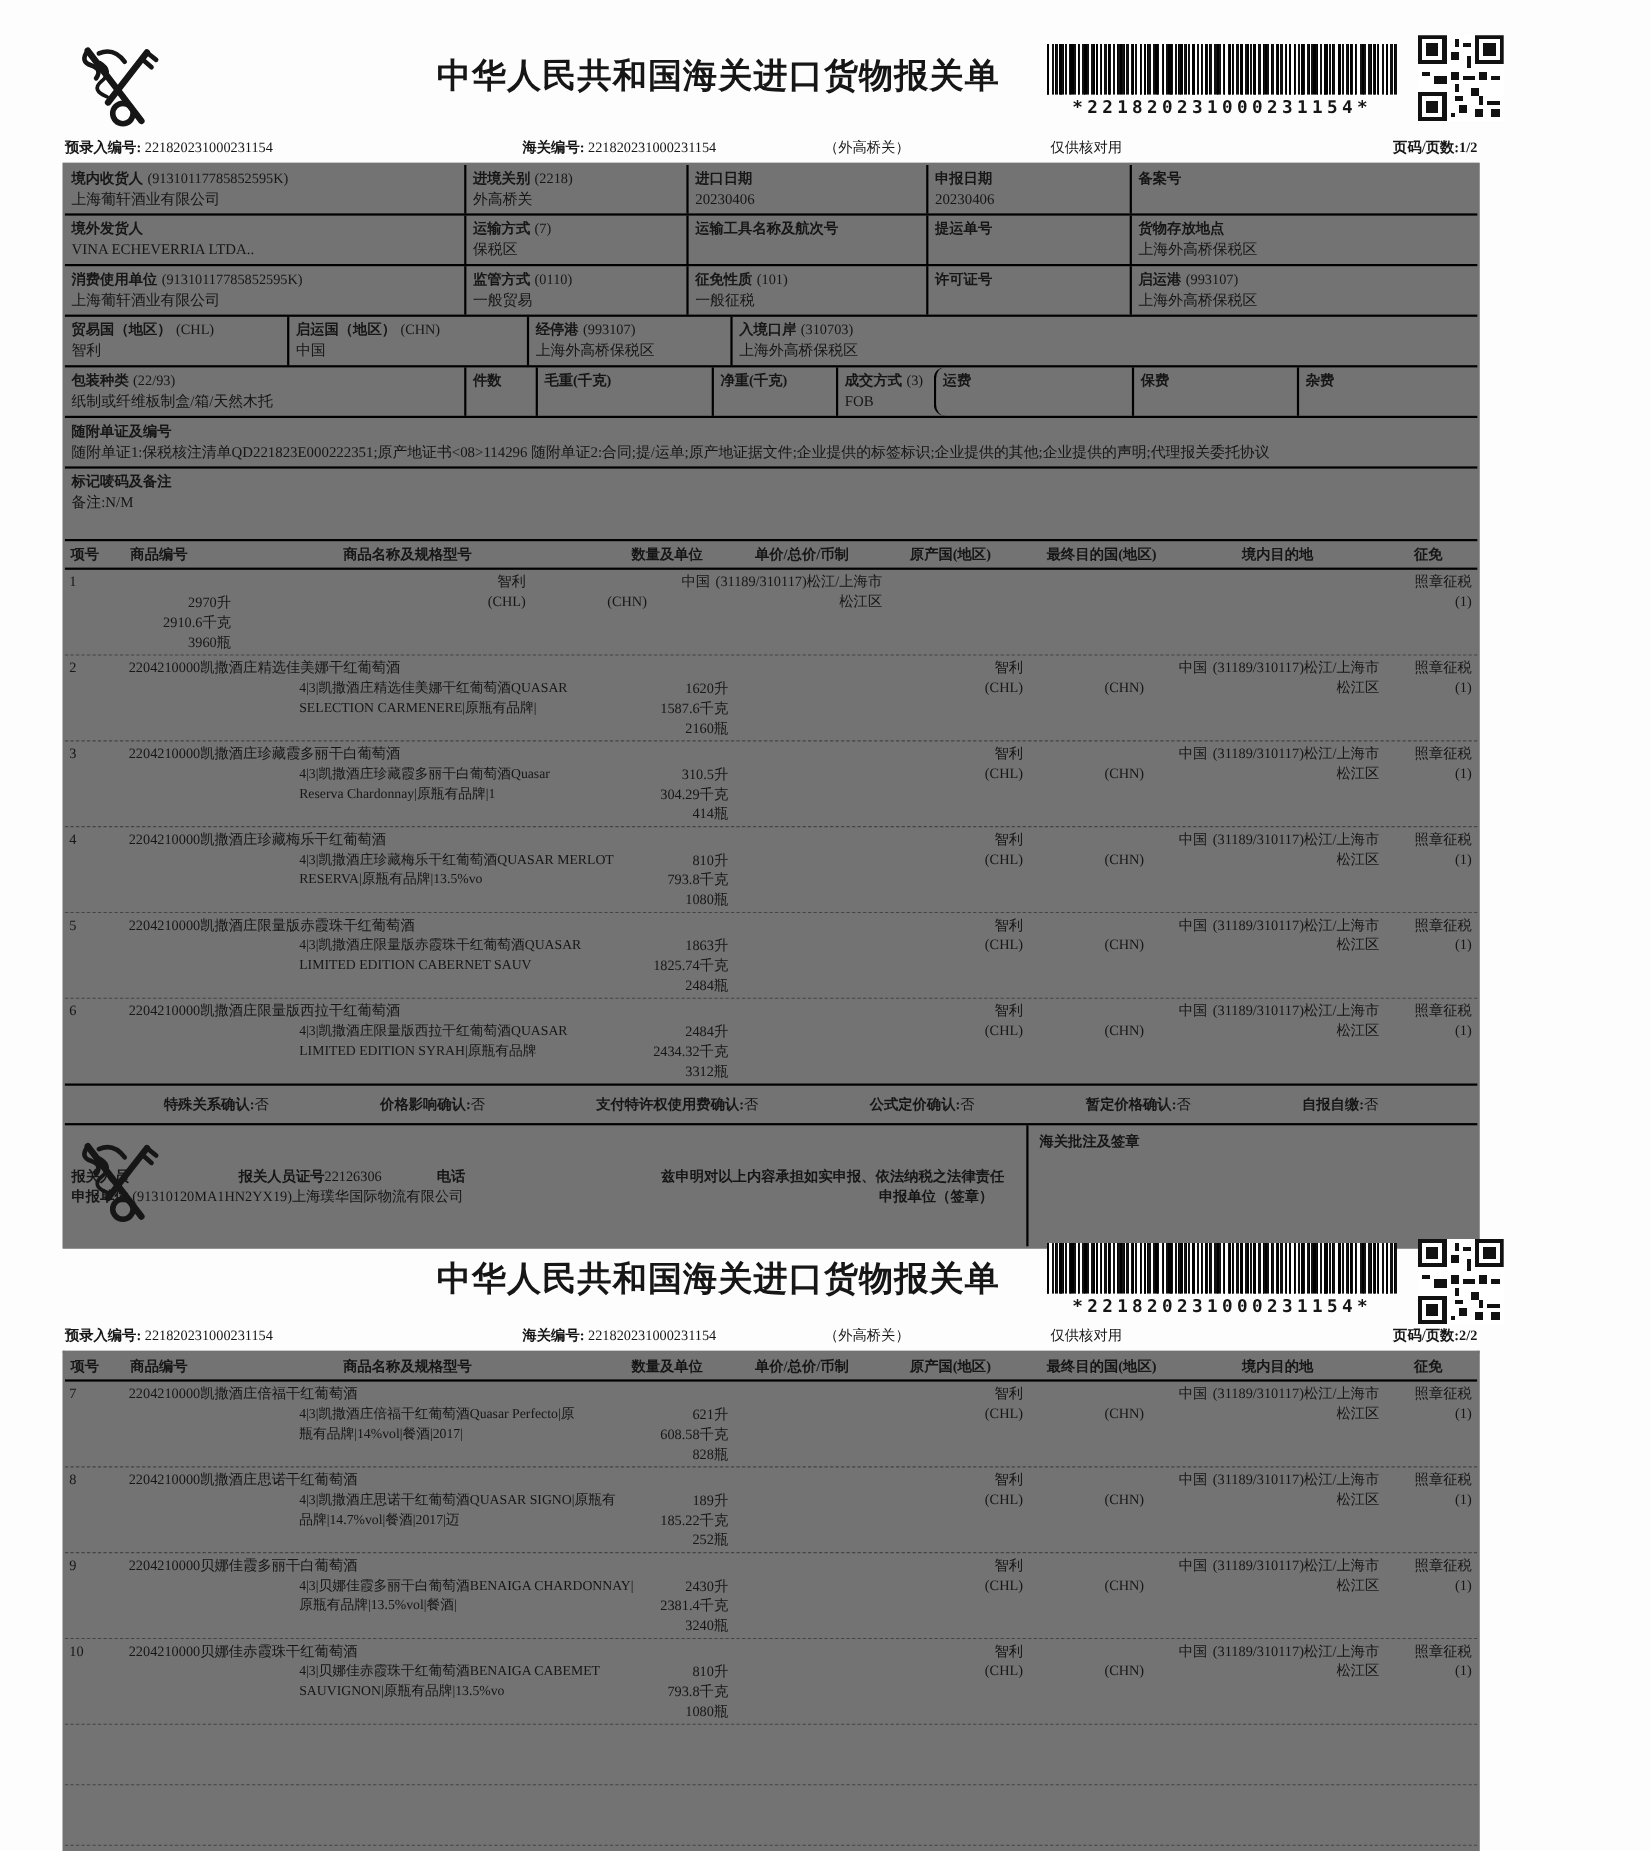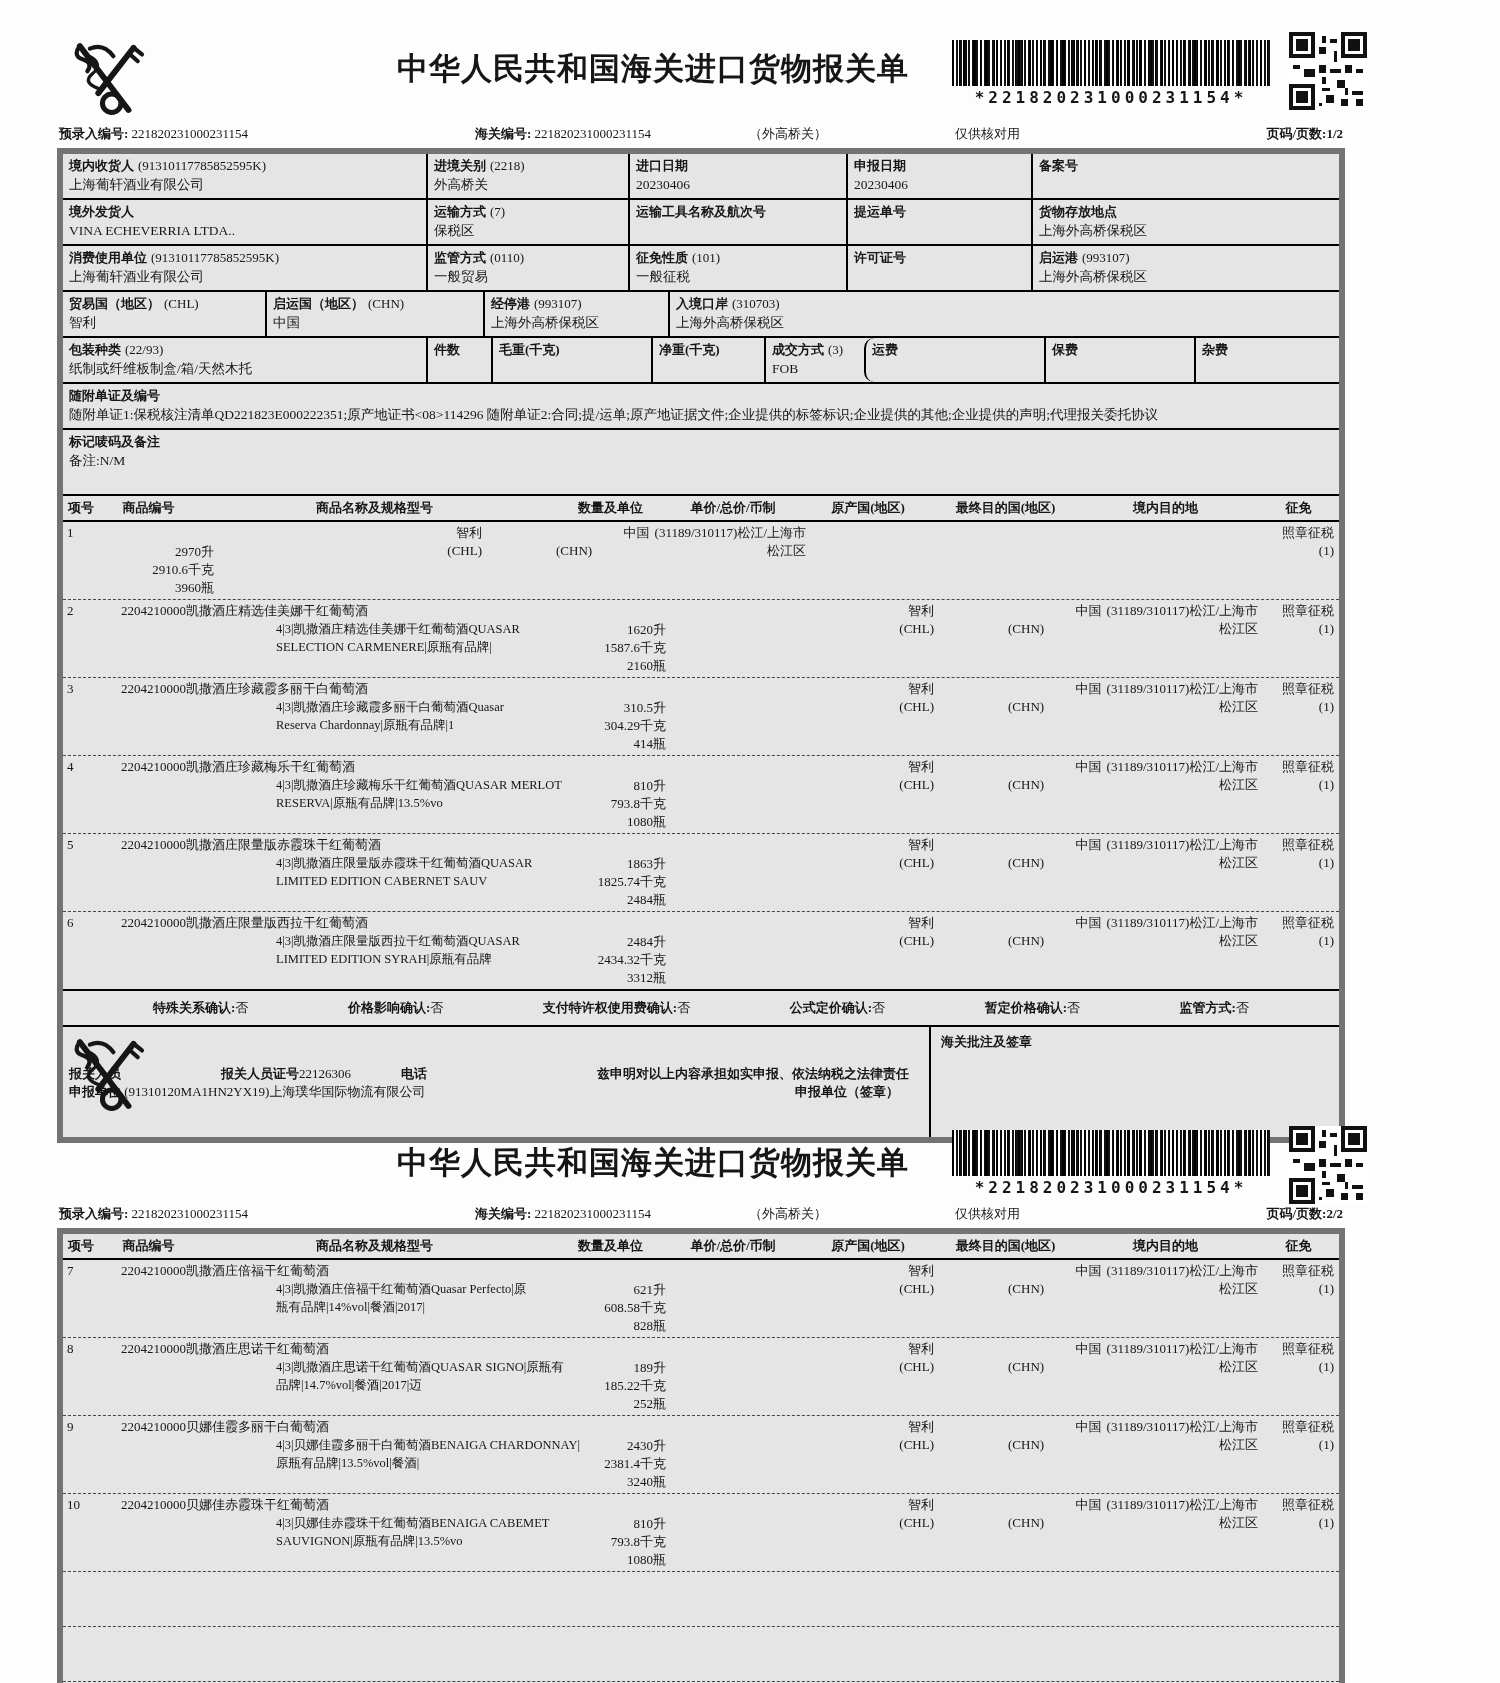--- a/index.html
+++ b/index.html
@@ -37,31 +37,31 @@
   
   .meta{display:flex;align-items:flex-start;font-size:13px;margin:3px 2px 5px 2px;white-space:nowrap;}
   .meta b{font-weight:bold;}
   .m1{width:416px;}
   .m2{width:274px;}
   .m3{width:206px;}
   .m4{flex:1;}
   .m5{font-weight:bold;}
 
   
-  .sheet{border:6px solid #737373;background:#e5e5e5;}
+  .sheet{border:2px solid #737373;background:#737373;}
   .row{display:flex;border-top:2px solid #000;}
   .row:first-child{border-top:none;}
   .cell{padding:2px 6px;min-height:44px;}
   .cell + .cell{border-left:2px solid #000;}
   .lab{font-weight:bold;font-size:13px;line-height:19px;white-space:nowrap;}
   .lab .code{font-weight:normal;margin-left:4px;}
   .val{font-size:13.5px;line-height:19px;}
   .c1{width:363px;}.c2{width:202px;}.c3{width:218px;}.c4{width:185px;}.c5{flex:1;}
   .e1{width:363px;}.e2{width:65px;}.e3{width:160px;}.e4{width:113px;}
-  .e5{width:100px;}.e6{width:180px;border-radius:10px;}.e7{width:150px;}.e8{flex:1;}
+  .e5{width:89px;}.e6{width:180px;border-radius:10px;}.e7{width:150px;}.e8{flex:1;}
   .wide{width:100%;min-height:44px;}
   .marks{min-height:64px;}
 
   
   .g-head{display:flex;border-top:2px solid #000;border-bottom:2px solid #000;
           font-weight:bold;font-size:13px;padding:4px 0;line-height:16px;}
   .h-no{width:38px;padding-left:5px;}
   .h-code{width:95px;text-align:center;}
   .h-name{width:357px;text-align:center;}
   .h-qty{width:115px;text-align:center;}
@@ -500,21 +500,21 @@
     </div>
   </div>
       </div>
 
     <div class="confirm">
       <span><b>特殊关系确认:</b><span>否</span></span>
       <span><b>价格影响确认:</b><span>否</span></span>
       <span><b>支付特许权使用费确认:</b><span>否</span></span>
       <span><b>公式定价确认:</b><span>否</span></span>
       <span><b>暂定价格确认:</b><span>否</span></span>
-      <span><b>监管方式:</b><span>否</span></span>
+      <span><b>自报自缴:</b><span>否</span></span>
     </div>
 
     <div class="footer">
       <div class="f-left">
         <div class="f-line1">
           <span class="fl-lab">报关人员</span>
           <span class="fl-cert"><b>报关人员证号</b><span>22126306</span></span>
           <span class="fl-phone">电话</span>
           <span class="fl-statement">兹申明对以上内容承担如实申报、依法纳税之法律责任</span>
         </div>

